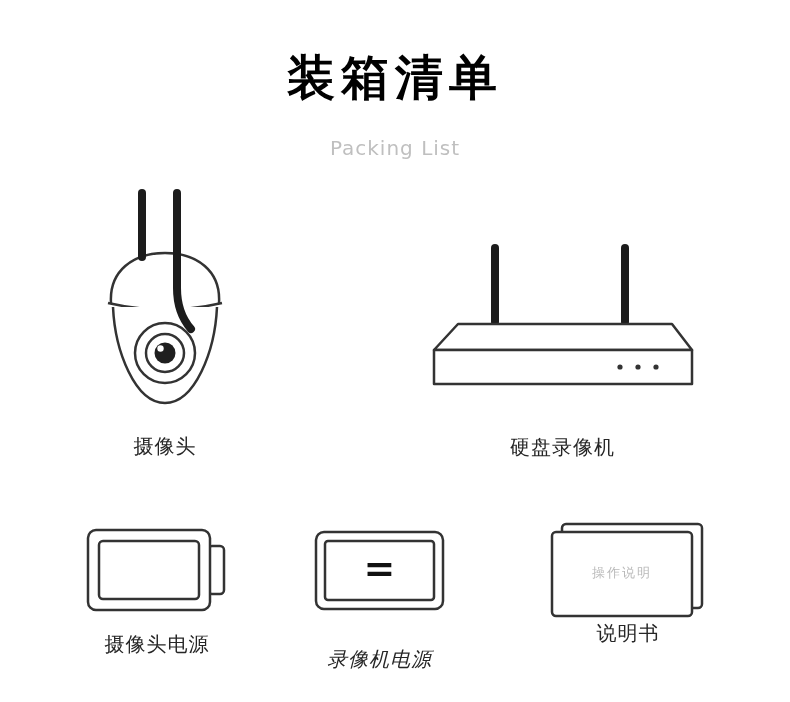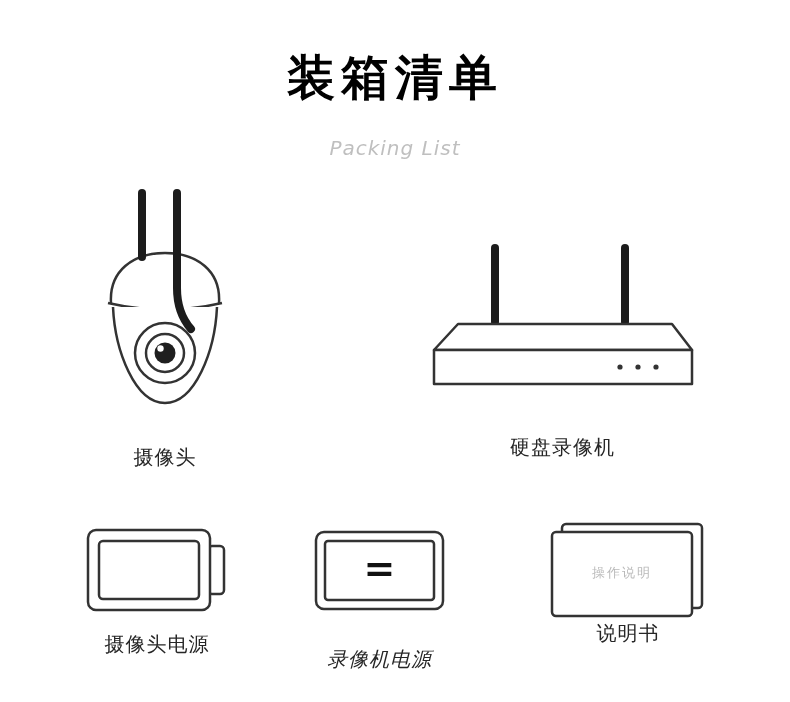--- a/index.html
+++ b/index.html
@@ -13,34 +13,34 @@
     background: #ffffff; overflow: hidden;
   }
   .title {
     position: absolute; top: 46px; left: 0; width: 100%;
     text-align: center; font-size: 48px; font-weight: 900;
     color: #000000; letter-spacing: 6px;
   }
   .subtitle {
     position: absolute; top: 136px; left: 0; width: 100%;
     text-align: center; font-size: 20px; color: #bfbfbf;
-    letter-spacing: 1px; font-weight: 400; font-style: italic;
+    letter-spacing: 1px; font-weight: 400;
   }
   .item {
     position: absolute; display: flex; flex-direction: column;
     align-items: center;
   }
   .item .label {
     font-size: 20px; color: #262626; font-weight: 500;
     letter-spacing: 1px; white-space: nowrap;
   }
   .item svg { display: block; }
 
   .camera      { left: 85px;  top: 185px; width: 160px; }
-  .camera .label { margin-top: 19px; }
+  .camera .label { margin-top: 8px; }
 
   .nvr         { left: 420px; top: 240px; width: 285px; }
   .nvr .label  { margin-top: 42px; }
 
   .camera-power { left: 82px; top: 524px; width: 150px; }
   .camera-power .label { margin-top: 15px; }
 
   .nvr-power   { left: 312px; top: 528px; width: 135px; }
   .nvr-power .label { margin-top: 33px; font-style: italic; }
 

